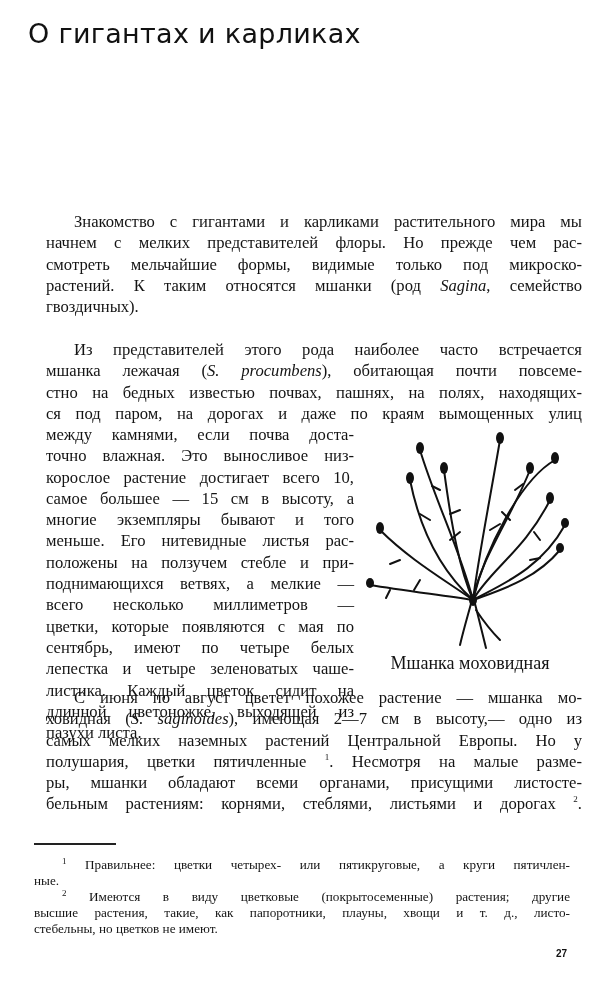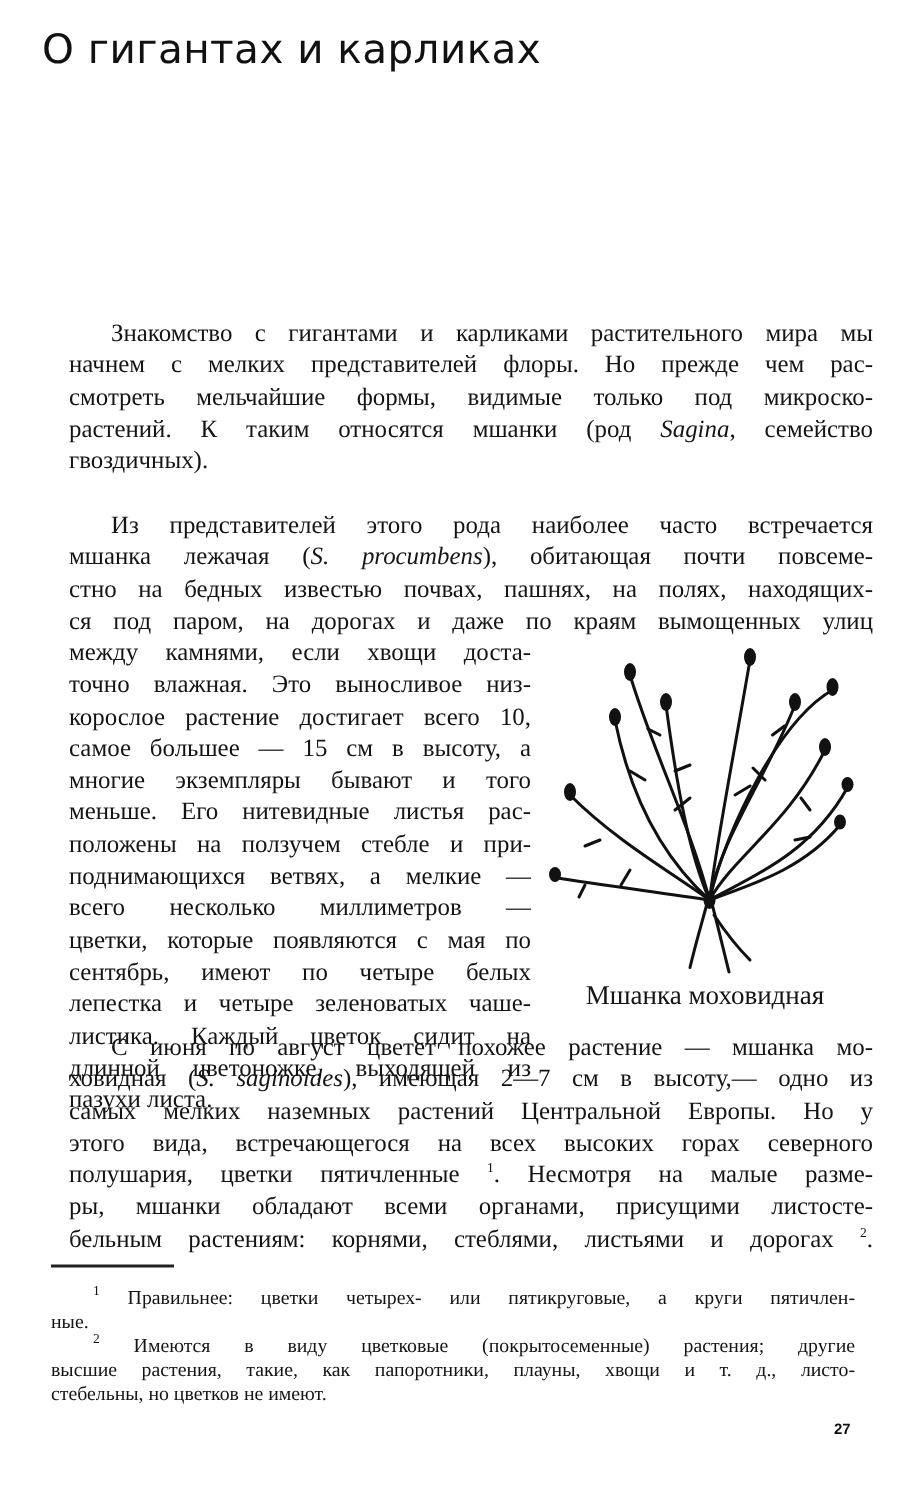--- a/index.html
+++ b/index.html
@@ -53,21 +53,21 @@
 </div>
 
 <div class="block body-text" style="top:339px;">
   <span class="line indent">Из представителей этого рода наиболее часто встречается</span>
   <span class="line"><span>мшанка лежачая (</span><i>S. procumbens</i><span>), обитающая почти повсеме-</span></span>
   <span class="line">стно на бедных известью почвах, пашнях, на полях, находящих-</span>
   <span class="line">ся под паром, на дорогах и даже по краям вымощенных улиц</span>
 </div>
 
 <div class="block body-text narrow" style="top:424px;">
-  <span class="line">между камнями, если хвощи доста-</span>
+  <span class="line">между камнями, если почва доста-</span>
   <span class="line">точно влажная. Это выносливое низ-</span>
   <span class="line">корослое растение достигает всего 10,</span>
   <span class="line">самое большее — 15 см в высоту, а</span>
   <span class="line">многие экземпляры бывают и того</span>
   <span class="line">меньше. Его нитевидные листья рас-</span>
   <span class="line">положены на ползучем стебле и при-</span>
   <span class="line">поднимающихся ветвях, а мелкие —</span>
   <span class="line">всего несколько миллиметров —</span>
   <span class="line">цветки, которые появляются с мая по</span>
   <span class="line">сентябрь, имеют по четыре белых</span>
@@ -125,21 +125,20 @@
         <ellipse cx="113" cy="190" rx="4" ry="6"></ellipse>
     </g>
   </svg>
   <div class="caption">Мшанка моховидная</div>
 </div>
 
 <div class="block body-text" style="top:687px;">
   <span class="line indent">С июня по август цветет похожее растение — мшанка мо-</span>
   <span class="line"><span>ховидная (</span><i>S. saginoides</i><span>), имеющая 2—7 см в высоту,— одно из</span></span>
   <span class="line">самых мелких наземных растений Центральной Европы. Но у</span>
-  <span class="line">этого вида, встречающегося на всех высоких горах северного</span>
   <span class="line"><span>полушария, цветки пятичленные</span> <sup>1</sup><span>. Несмотря на малые разме-</span></span>
   <span class="line">ры, мшанки обладают всеми органами, присущими листосте-</span>
   <span class="line"><span>бельным растениям: корнями, стеблями, листьями и дорогах</span> <sup>2</sup><span>.</span></span>
 </div>
 
 <div class="fn-rule"></div>
 
 <div class="footnotes">
   <span class="line indent"><sup>1</sup> <span>Правильнее: цветки четырех- или пятикруговые, а круги пятичлен-</span></span>
   <span class="line last">ные.</span>

